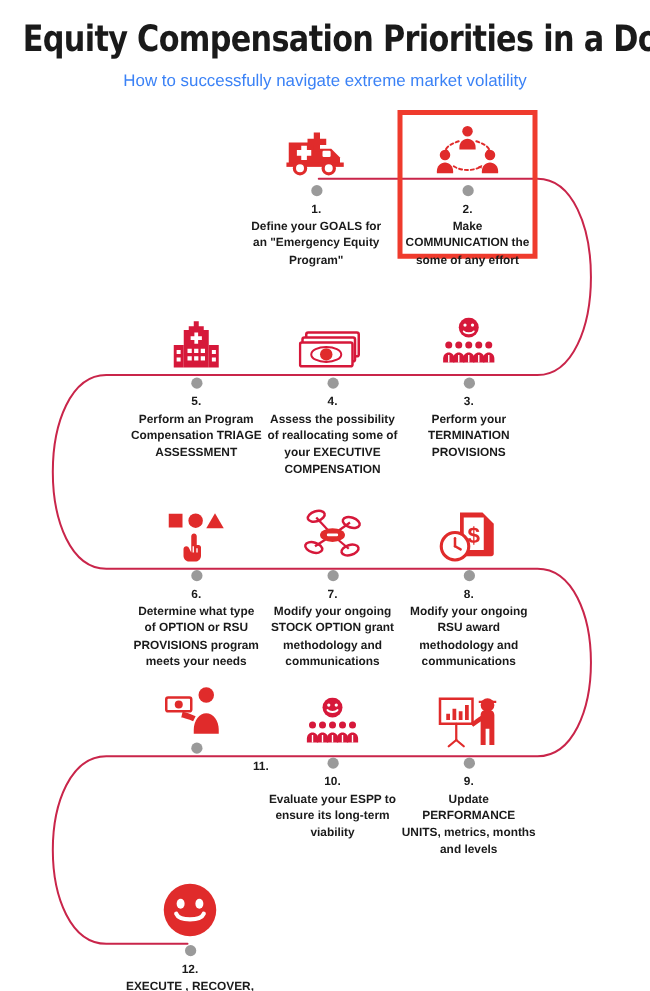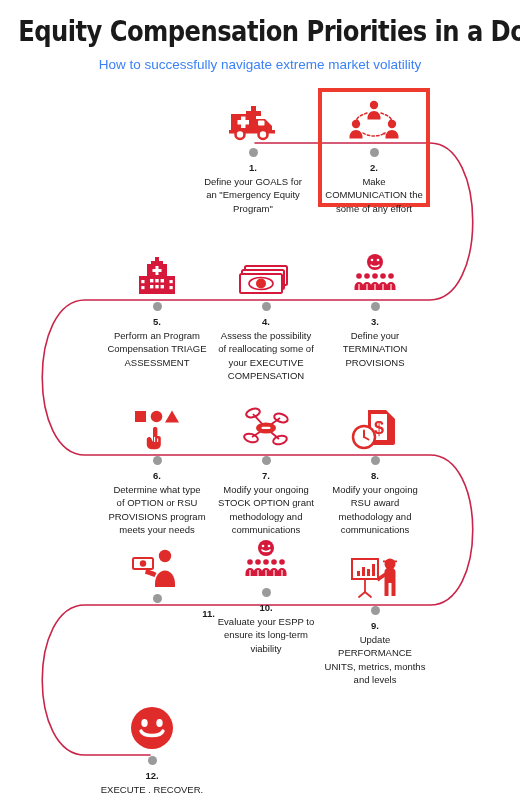--- a/index.html
+++ b/index.html
@@ -82,21 +82,21 @@
 
   .step-num {
     font-size: 9.5px;
     font-weight: bold;
     color: #1a1a1a;
     line-height: 1.35;
   }
 
   .step-label {
     font-size: 9.5px;
-    font-weight: normal;
+    font-weight: bold;
     color: #1a1a1a;
     line-height: 1.42;
     padding: 0 2px;
     white-space: pre-line;
   }
 </style>
 </head>
 <body>
 
 <div id="infographic">
@@ -253,21 +253,21 @@
           <line x1="7" y1="30" x2="7" y2="36"></line>
             <line x1="15" y1="30" x2="15" y2="36"></line>
           <line x1="23" y1="30" x2="23" y2="36"></line>
             <line x1="31" y1="30" x2="31" y2="36"></line>
           <line x1="39" y1="30" x2="39" y2="36"></line>
         </g>
       </svg>
     </div>
     <div class="step-dot"></div>
     <div class="step-num">3.</div>
-    <div class="step-label">Define your
+    <div class="step-label">Perform your
 TERMINATION
 PROVISIONS</div>
   </div>
 
   <div class="step" style="left:99px; top:400px;">
     <div class="step-icon">
       <svg width="48" height="42" viewBox="0 0 48 42">
         <g fill="#e02b2b">
           <rect x="2" y="3" width="11" height="11"></rect>
           <circle cx="23.5" cy="8.5" r="5.8"></circle>
@@ -347,21 +347,21 @@
           <circle cx="33" cy="8" r="6.2"></circle>
           <path d="M23 36c0-8 4.5-13.5 10-13.5S43 28 43 36v3H23z"></path>
           <path d="M14 21.5c2 0 7 1.5 10.5 3.5l-2 4C19 27.5 14.5 26 13 26z"></path>
         </g>
       </svg>
     </div>
     <div class="step-dot"></div>
     <div class="step-num">11.</div>
   </div>
 
-  <div class="step" style="left:208px; top:532px;">
+  <div class="step" style="left:208px; top:550px;">
     <div class="step-icon">
       <svg width="46" height="42" viewBox="0 0 46 42">
         <circle cx="23" cy="8" r="8" fill="#d6183a"></circle>
         <g fill="#fff">
           <circle cx="20" cy="6" r="1.3"></circle>
           <circle cx="26" cy="6" r="1.3"></circle>
         </g>
         <path d="M19 10c1.2 2 6.8 2 8 0" stroke="#fff" stroke-width="1.6" fill="none" stroke-linecap="round"></path>
         <g fill="#d6183a">
           <circle cx="7" cy="22" r="2.8"></circle>

